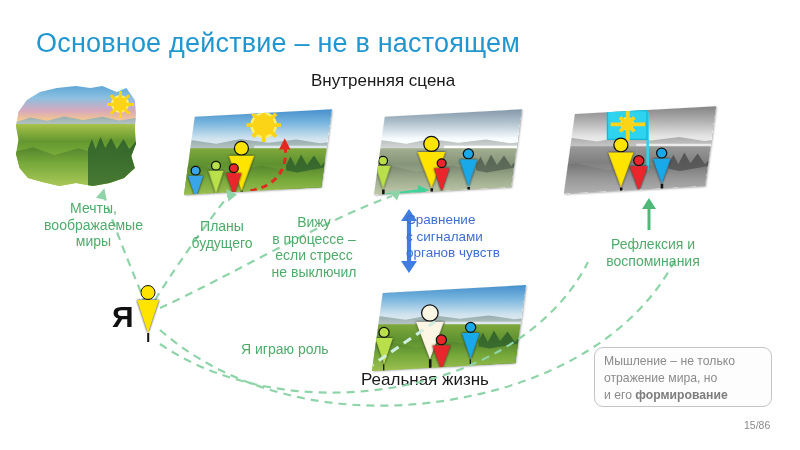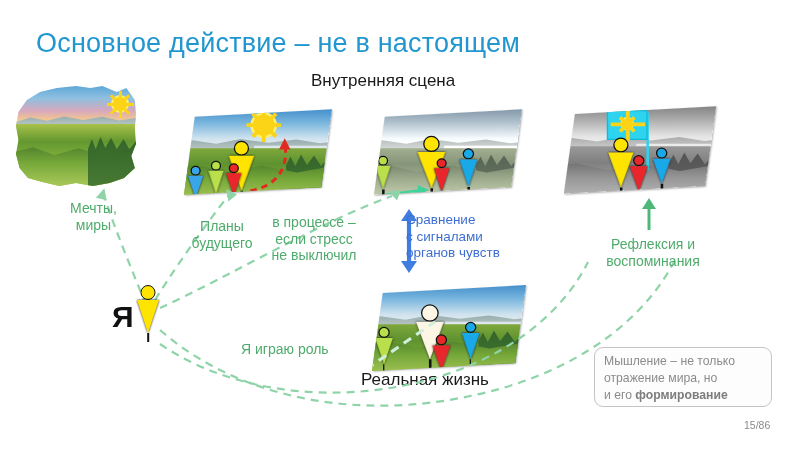--- a/index.html
+++ b/index.html
@@ -390,29 +390,31 @@
     <path d="M11,65 l8,-12 l-16,0 z" fill="#3f7ee0"></path>
   </svg>
 
   <svg width="26" height="36" class="abs" style="left:637px;top:196px;">
     <line x1="12" y1="34" x2="12" y2="10" stroke="#4fb879" stroke-width="3"></line>
     <path d="M12,2 l7,11 l-14,0 z" fill="#4fb879"></path>
   </svg>
 
   <div class="abs green-text" id="lbl-dreams">
     <div>Мечты,</div>
+    <div>воображаемые</div>
     <div>миры</div>
   </div>
 
   <div class="abs green-text" id="lbl-plans">
     <div>Планы</div>
     <div>будущего</div>
   </div>
 
   <div class="abs green-text" id="lbl-see">
+    <div>Вижу</div>
     <div>в процессе –</div>
     <div>если стресс</div>
     <div>не выключил</div>
   </div>
 
   <div class="abs blue-text" id="lbl-compare">
     <div>Сравнение</div>
     <div>с сигналами</div>
     <div>органов чувств</div>
   </div>

